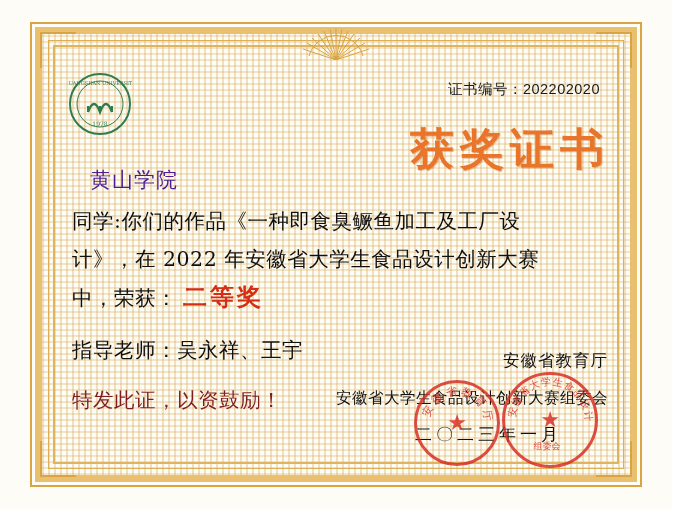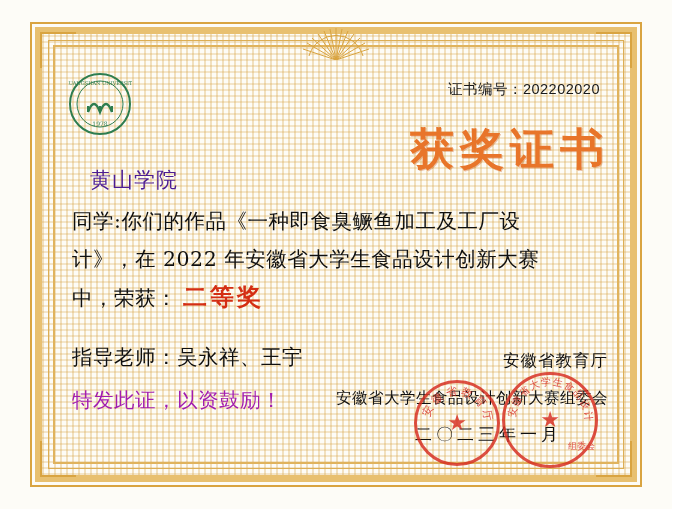--- a/index.html
+++ b/index.html
@@ -155,33 +155,33 @@
     color: #d42e13;
     font-weight: 700;
     font-size: 24px;
     letter-spacing: 3px;
     padding-left: 6px;
     text-align: center;
   }
   .advisor {
     position: absolute;
     left: 10px;
-    top: 289px;
+    top: 282px;
     font-family: "DejaVu Serif", serif;
     font-size: 20.5px;
     color: #101010;
     letter-spacing: 0.5px;
   }
   .closing {
     position: absolute;
     left: 10px;
     top: 332px;
     font-family: Liberation Mono, monospace;
     font-size: 20.5px;
-    color: #a21caf;
+    color: #7f1d1d;
     letter-spacing: 0.5px;
   }
   .signature-block {
     position: absolute;
     right: 2px;
     top: 296px;
     text-align: right;
     font-family: "DejaVu Serif", serif;
     color: #101010;
   }
@@ -215,23 +215,23 @@
     left: 50%;
     top: 50%;
     transform: translate(-50%, -50%);
     font-size: 22px;
     line-height: 1;
     color: #d62b1f;
   }
   .seal-bottom-text {
     position: absolute;
     left: 0;
-    right: 0;
+    right: 6px;
     bottom: 12px;
-    text-align: right;
+    text-align: center;
     font-size: 9px;
     font-family: Liberation Serif, serif;
     color: #d62b1f;
   }
 </style>
 </head>
 <body>
 
 <div id="certificate">
 

